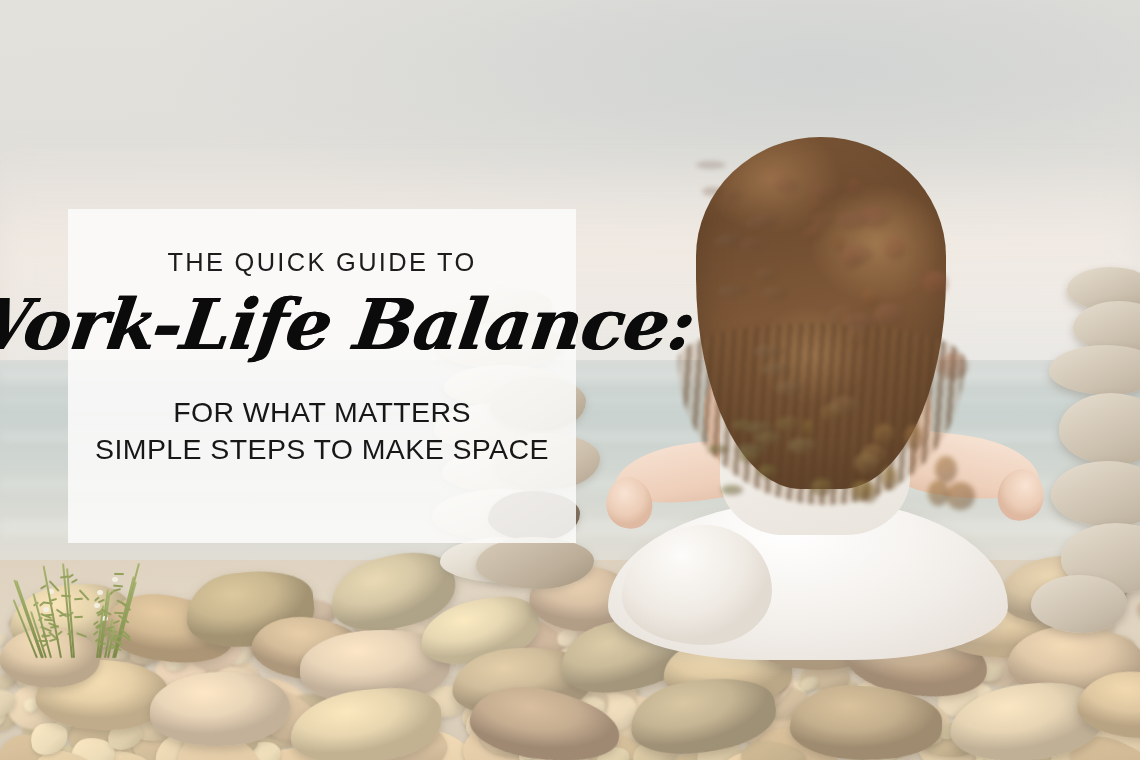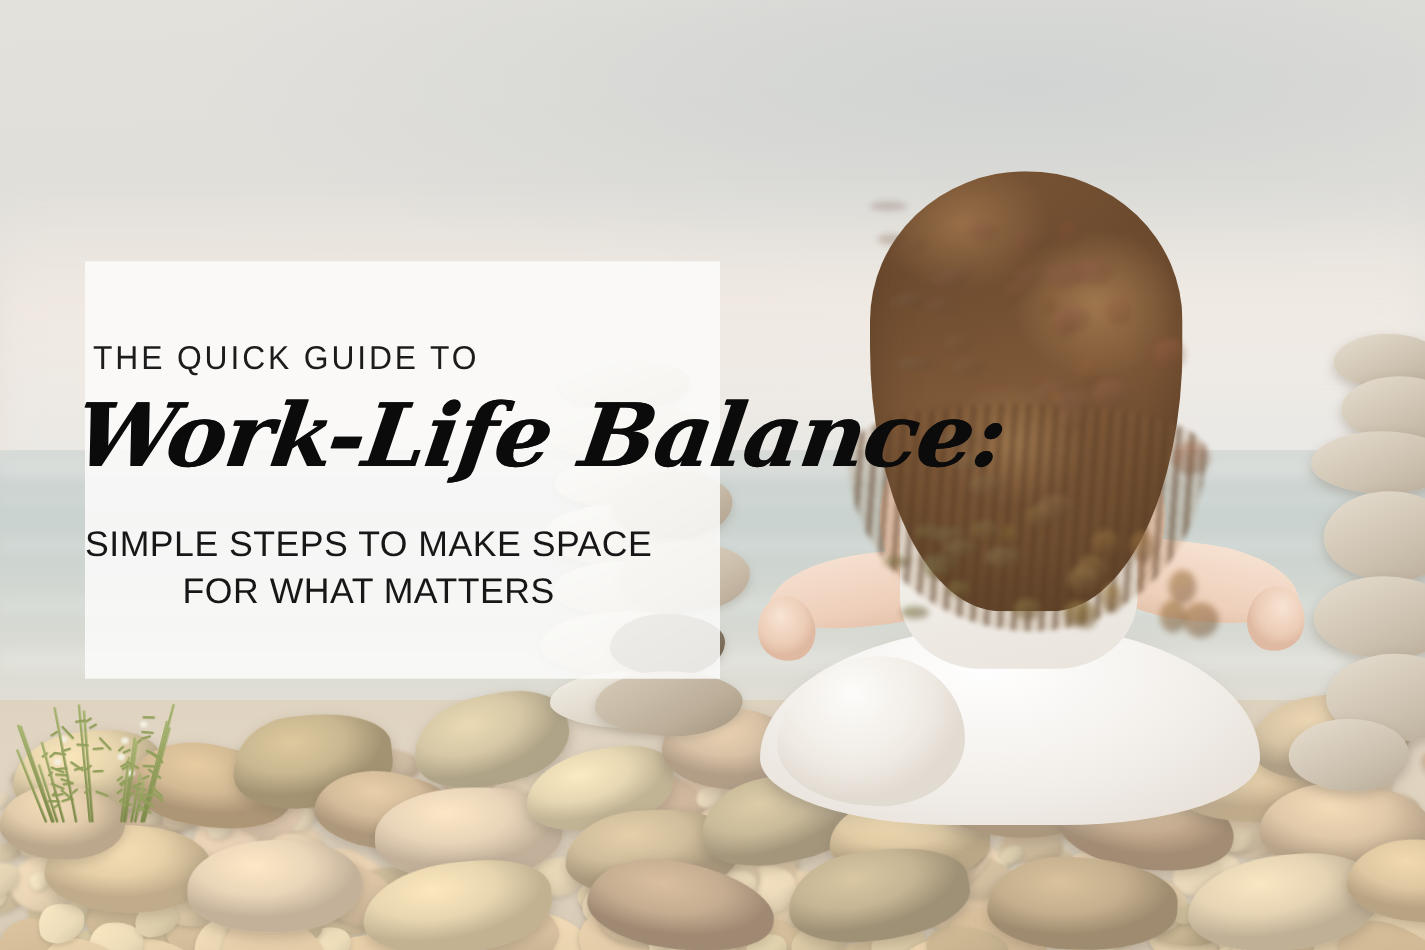--- a/index.html
+++ b/index.html
@@ -178,22 +178,22 @@
     background:linear-gradient(150deg,rgba(120,84,52,.85),rgba(86,60,38,.6));
     filter:blur(2.5px);
   }
 
   
   .text-card {
     position:absolute;
     left:68px; top:209px; width:508px; height:334px;
     background:rgba(252,251,250,.86);
     display:flex; flex-direction:column;
-    align-items:flex-start; justify-content:flex-start;
-    padding-top:64px;
+    align-items:center; justify-content:flex-start;
+    padding-top:40px;
   }
 
   .eyebrow {
     font-family:"Liberation Sans", sans-serif;
     font-size:26.5px;
     font-weight:300;
     letter-spacing:2.4px;
     color:#1c1c1c;
     white-space:nowrap;
     line-height:1;
@@ -789,18 +789,18 @@
     </div>
 
   </div>
 
   <div class="text-card">
     <div class="eyebrow">THE QUICK GUIDE TO</div>
 
     <div class="script">Work-Life Balance:</div>
 
     <div class="subtitle">
+      <div>FOR WHAT MATTERS</div>
       <div>SIMPLE STEPS TO MAKE SPACE</div>
-      <div>FOR WHAT MATTERS</div>
     </div>
   </div>
 
 </div>
 
 </body></html>

